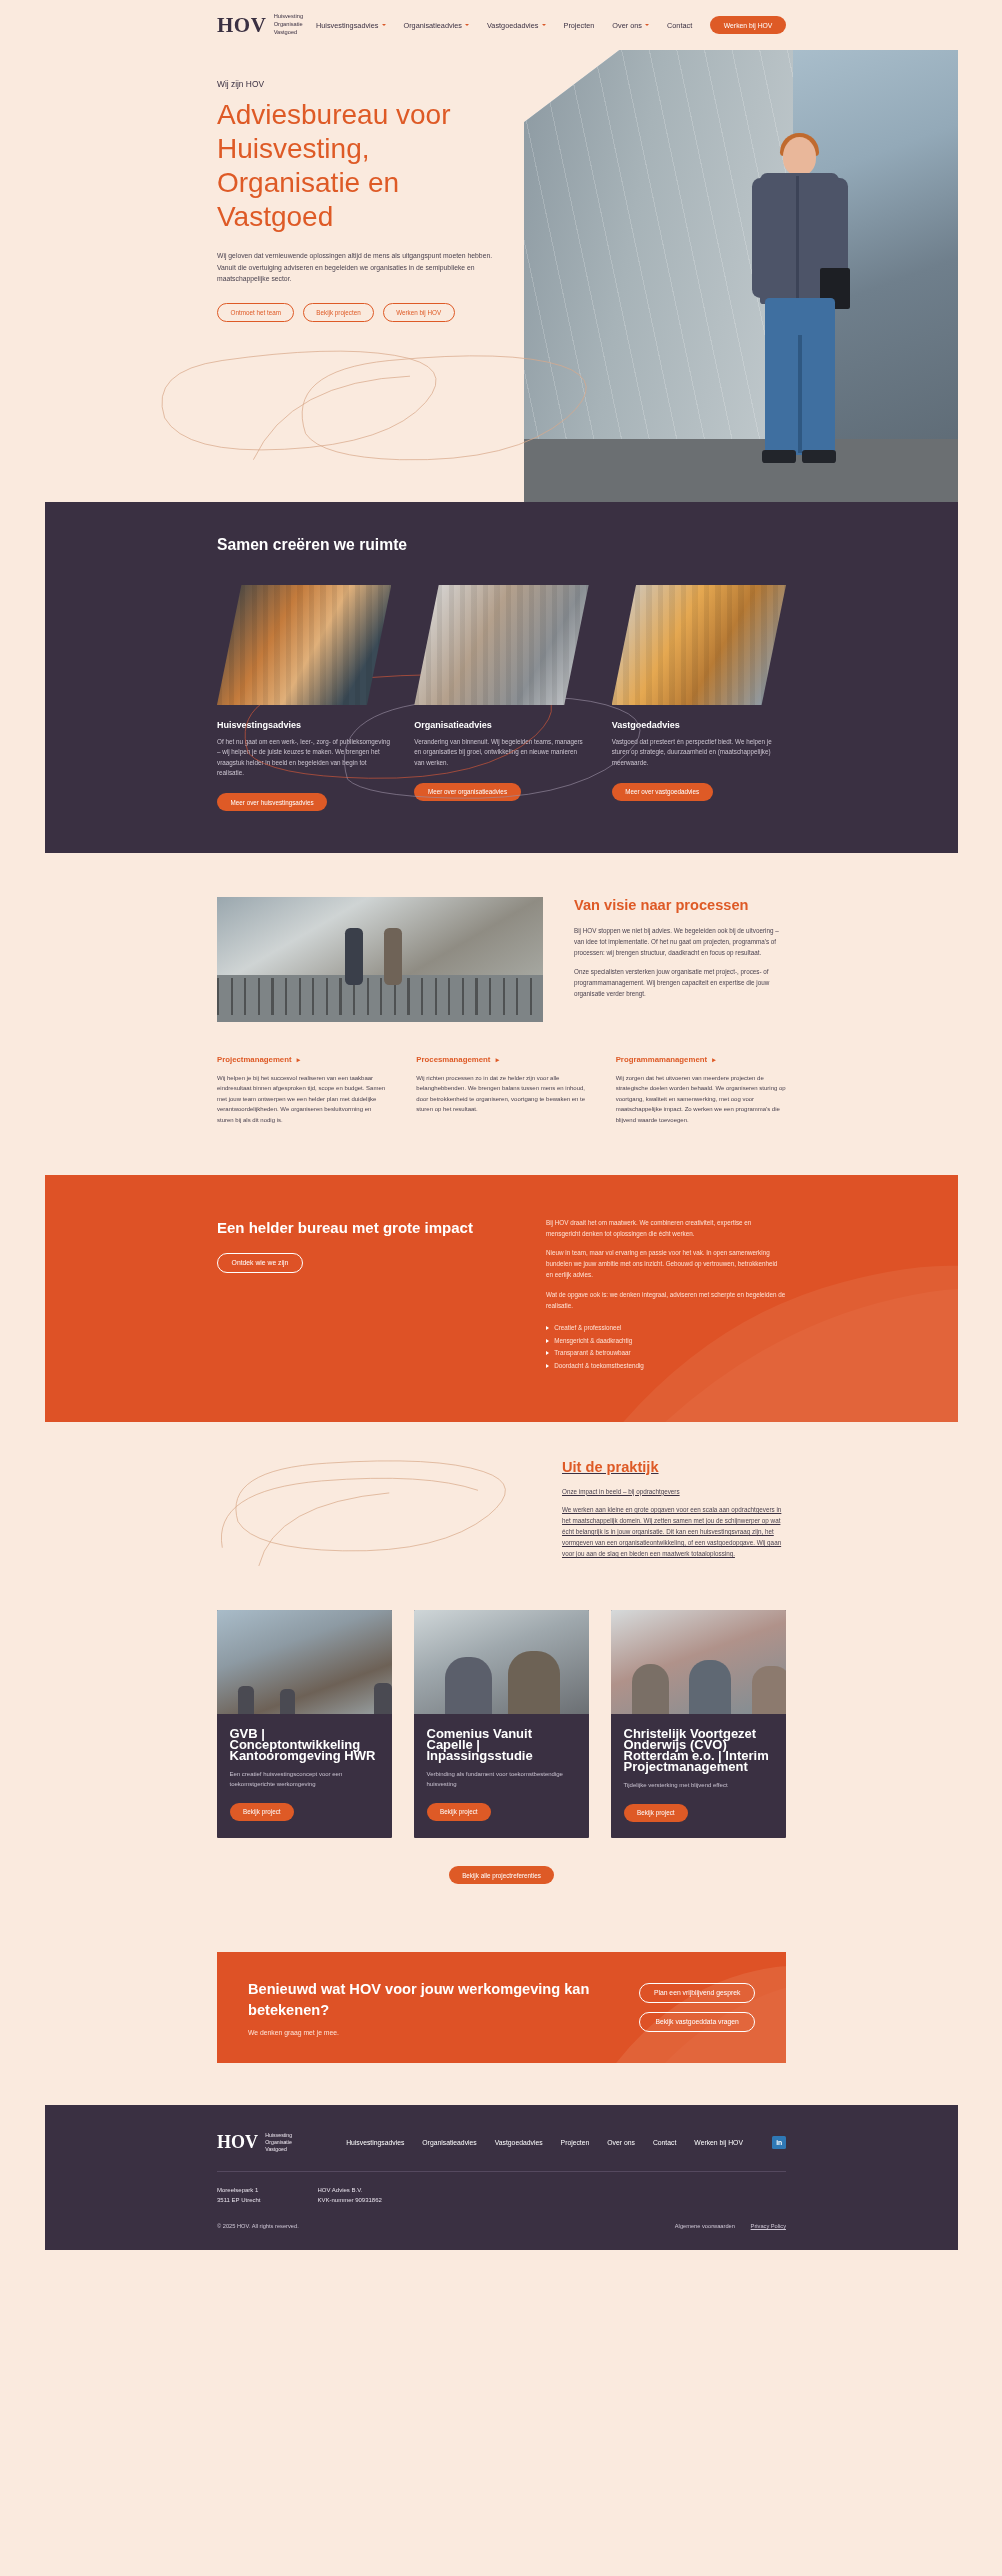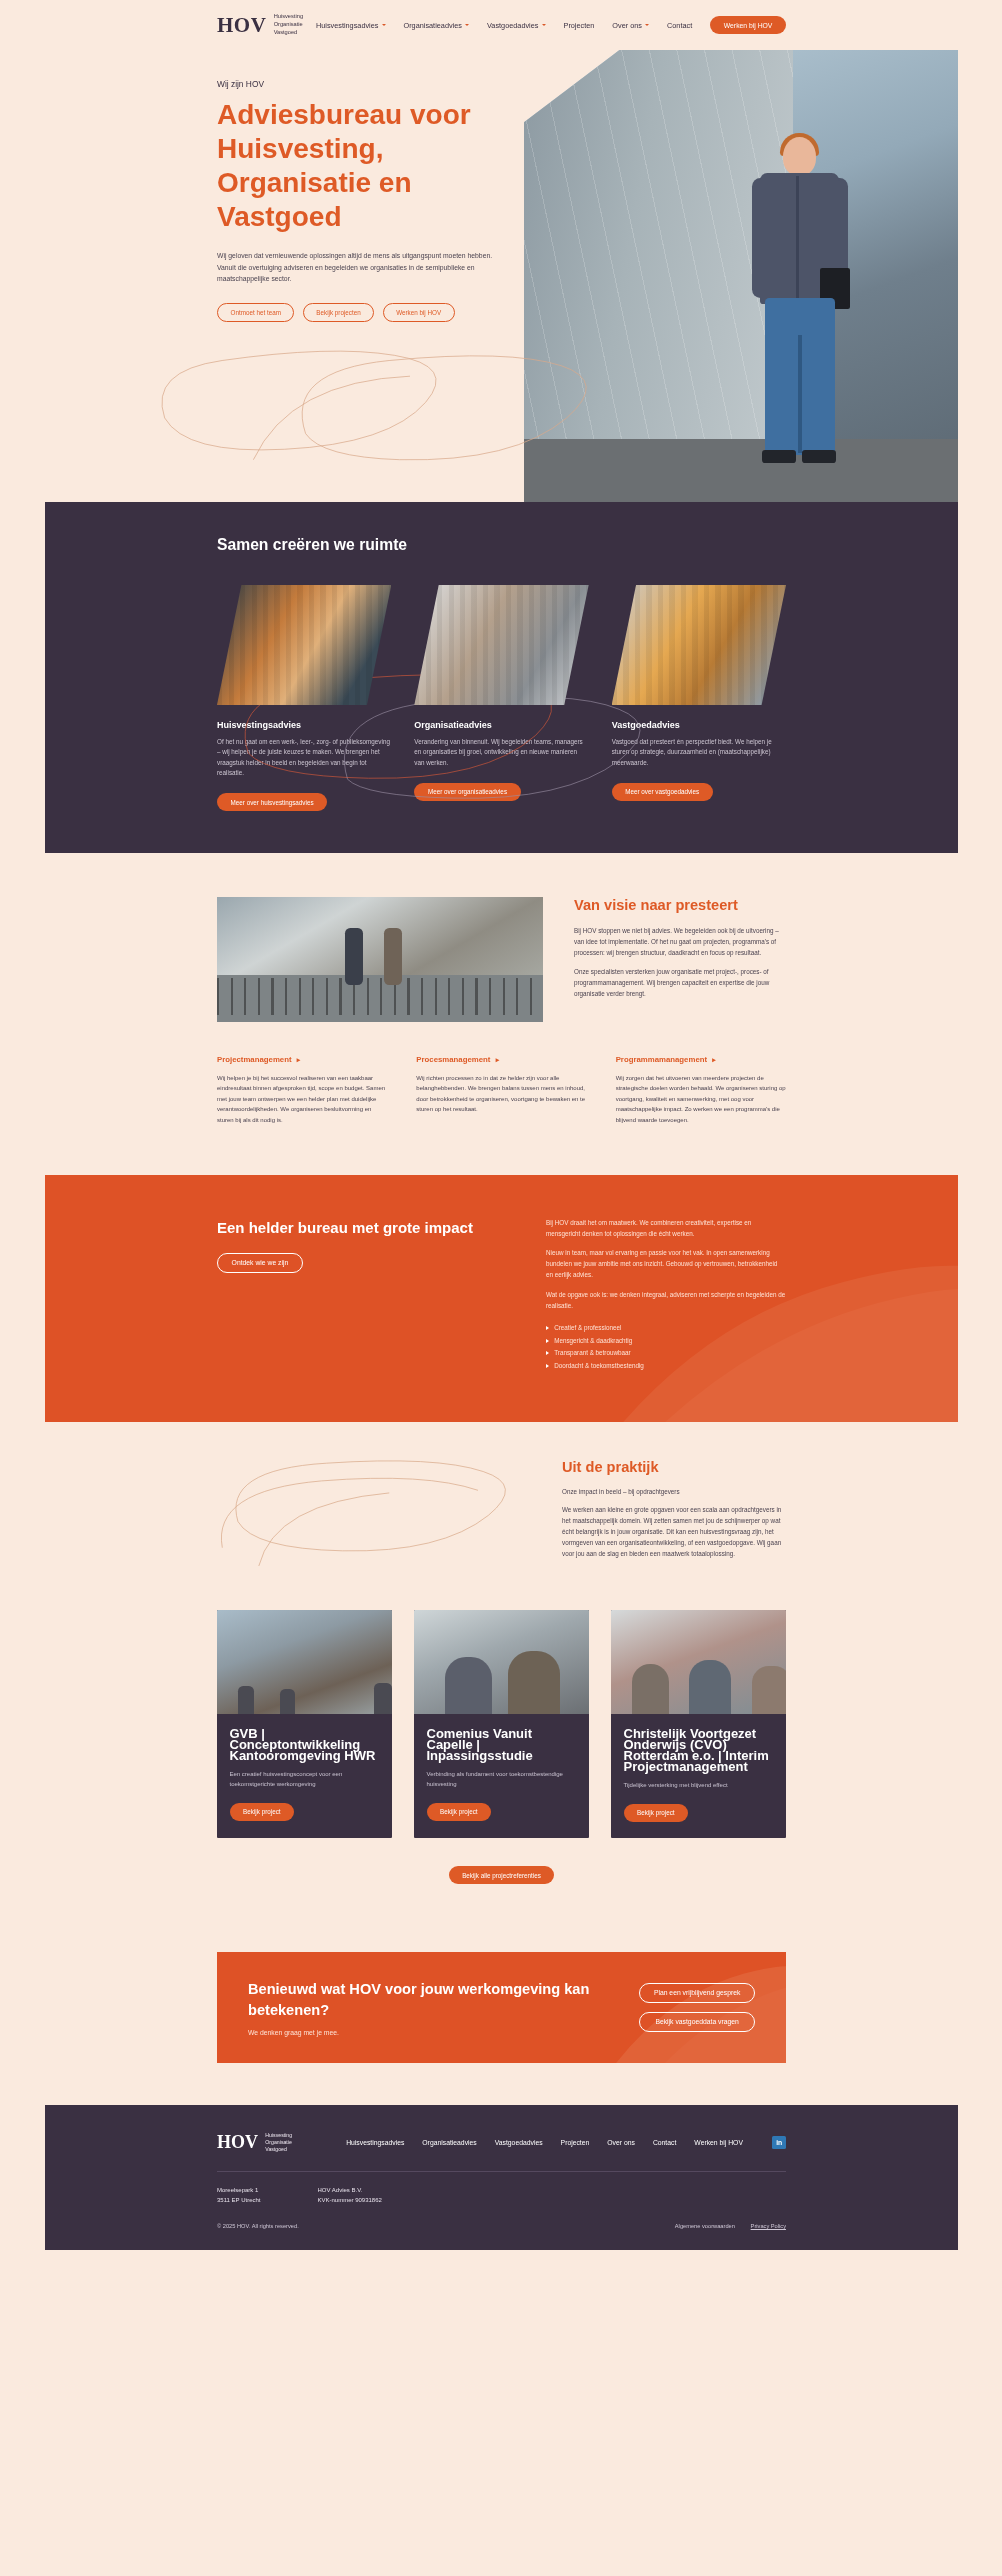--- a/index.html
+++ b/index.html
@@ -94,21 +94,21 @@
     padding: 29px 0 0 172px;
     position: relative;
     z-index: 5;
     width: 460px;
   }
   .eyebrow { font-size: 8.4px; color: #3a3042; margin-bottom: 9.4px; }
   .hero-title {
     font-size: 28px;
     line-height: 34px;
     color: #de5a26;
-    font-weight: 700;
+    font-weight: 400;
     margin-bottom: 15.7px;
     max-width: 355px;
   }
   .hero-text {
     font-size: 6.8px;
     line-height: 11.5px;
     color: #4b4350;
     max-width: 324px;
     margin-bottom: 18px;
   }
@@ -226,21 +226,21 @@
   .orange-right p { color: #ffe3d6; font-size: 6.3px; line-height: 11px; margin-bottom: 8.4px; }
   .bullets { margin-top: 11.5px; }
   .bullet { color: #ffe3d6; font-size: 6.3px; line-height: 12.5px; display: flex; gap: 5.2px; align-items: center; }
   .bullet .tri { width:0;height:0;border-left:3.7px solid #fff;border-top:2.4px solid transparent;border-bottom:2.4px solid transparent; }
   .orange-wave { position:absolute; right:-31px; top:0; width:366px; height:100%; opacity:.25; }
 
   
   .practice { background: #faeade; padding: 37px 172px 47px 172px; position: relative; }
   .practice-head { display: flex; gap: 37px; }
   .practice-left { width: 308px; position: relative; height: 120px; }
-  .practice-right { flex: 1; }
+  .practice-right { flex: 1; text-decoration: underline; }
   .practice-right h2 { color: #de5a26; font-size: 14.6px; font-weight: 700; margin-bottom: 10.4px; }
   .practice-right p { font-size: 6.3px; line-height: 11px; color: #4b4350; margin-bottom: 7.3px; }
 
   .cases { display: flex; gap: 22px; margin-top: 31px; }
   .case { width: 207px; background: #3a3042; border-radius: 1px; overflow: hidden; }
   .case-img { height: 104px; position: relative; overflow: hidden; }
   .case-a { background: linear-gradient(160deg,#a9bcc9 0%, #8d9aa3 35%, #6d6156 70%, #9aa3a6 100%); }
   .case-b { background: linear-gradient(160deg,#cfd6d8 0%, #9fa8ad 40%, #6b6f73 100%); }
   .case-c { background: linear-gradient(160deg,#d6dadb 0%, #b0928a 45%, #7f8d94 100%); }
   .case-img .fig { position:absolute; bottom:0; background:#4a4a52; border-radius:5.2px 5.2px 0 0; }
@@ -409,21 +409,21 @@
 
   <div class="vision">
     <div class="vision-top">
       <div class="vision-img">
         <div class="street"></div>
         <div class="bikes"></div>
         <div class="p1"></div>
         <div class="p2"></div>
       </div>
       <div class="vision-right">
-        <h2>Van visie naar presteert</h2>
+        <h2>Van visie naar processen</h2>
         <p>Bij HOV stoppen we niet bij advies. We begeleiden ook bij de uitvoering – van idee tot implementatie. Of het nu gaat om projecten, programma's of processen: wij brengen structuur, daadkracht en focus op resultaat.</p>
         <p>Onze specialisten versterken jouw organisatie met project-, proces- of programmamanagement. Wij brengen capaciteit en expertise die jouw organisatie verder brengt.</p>
       </div>
     </div>
 
     <div class="cols3">
       <div class="col3">
         <h4>
           <span>Projectmanagement</span>
           <span class="arrow-r">▸</span>

